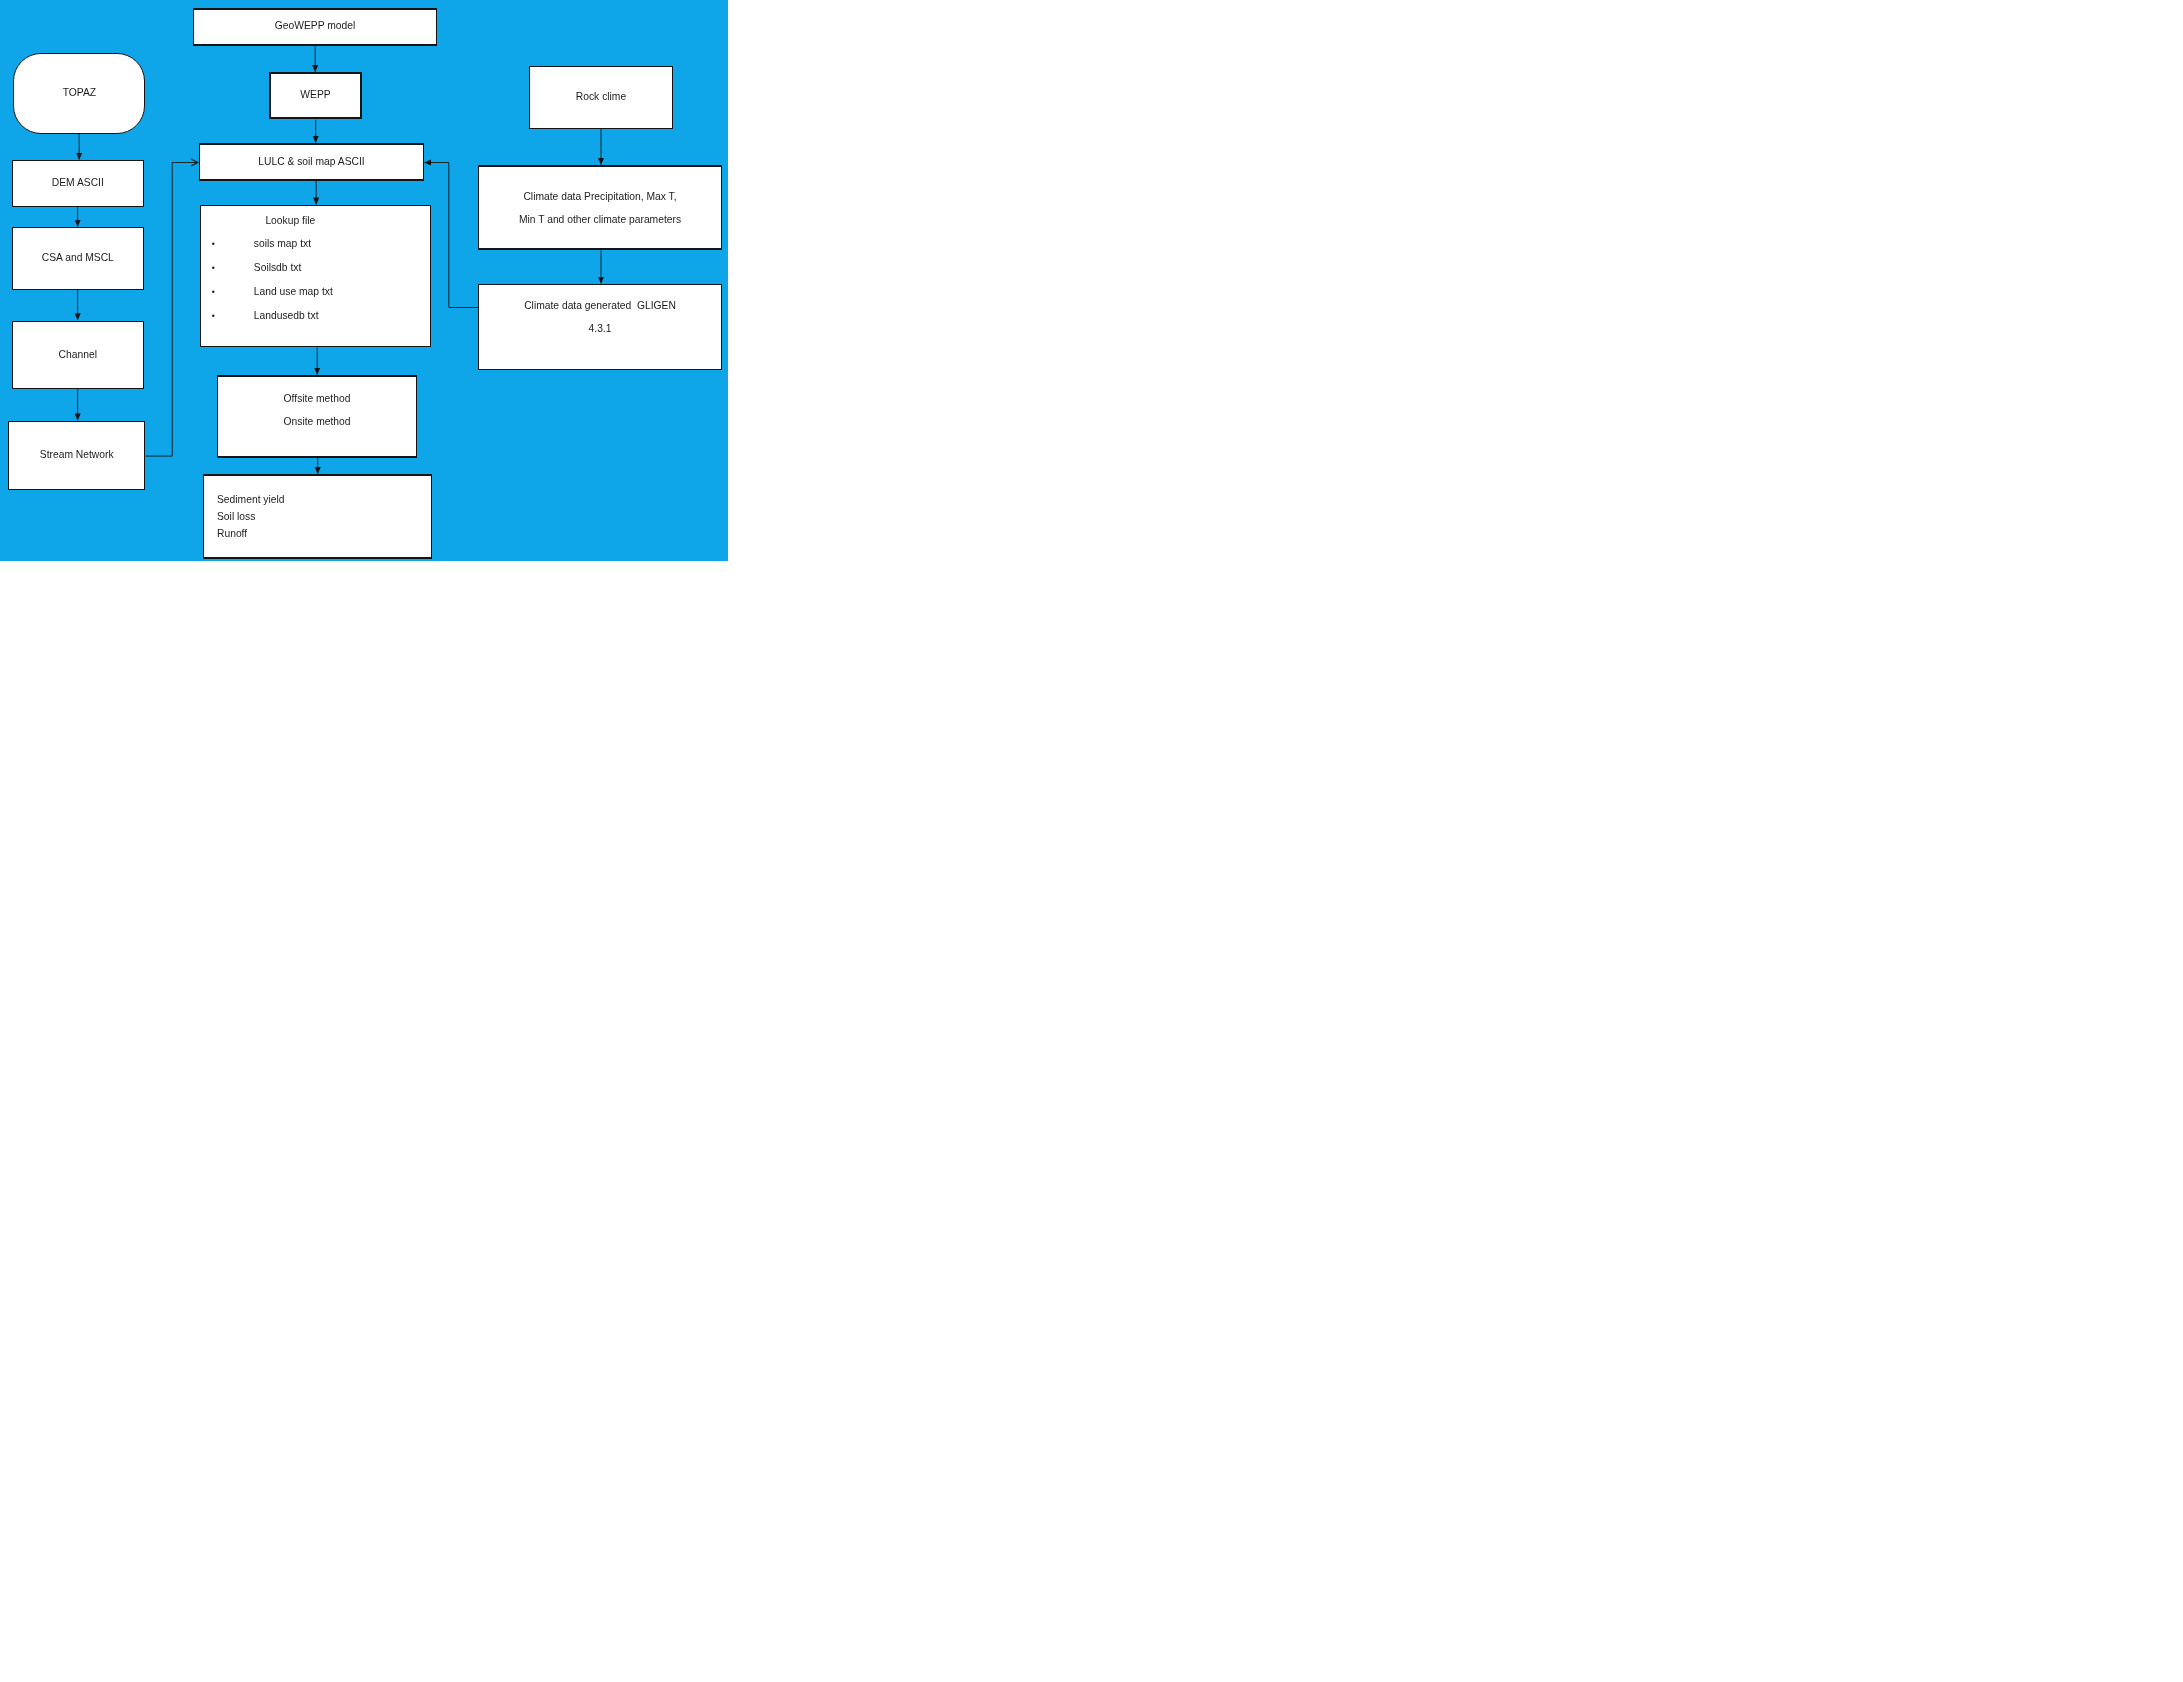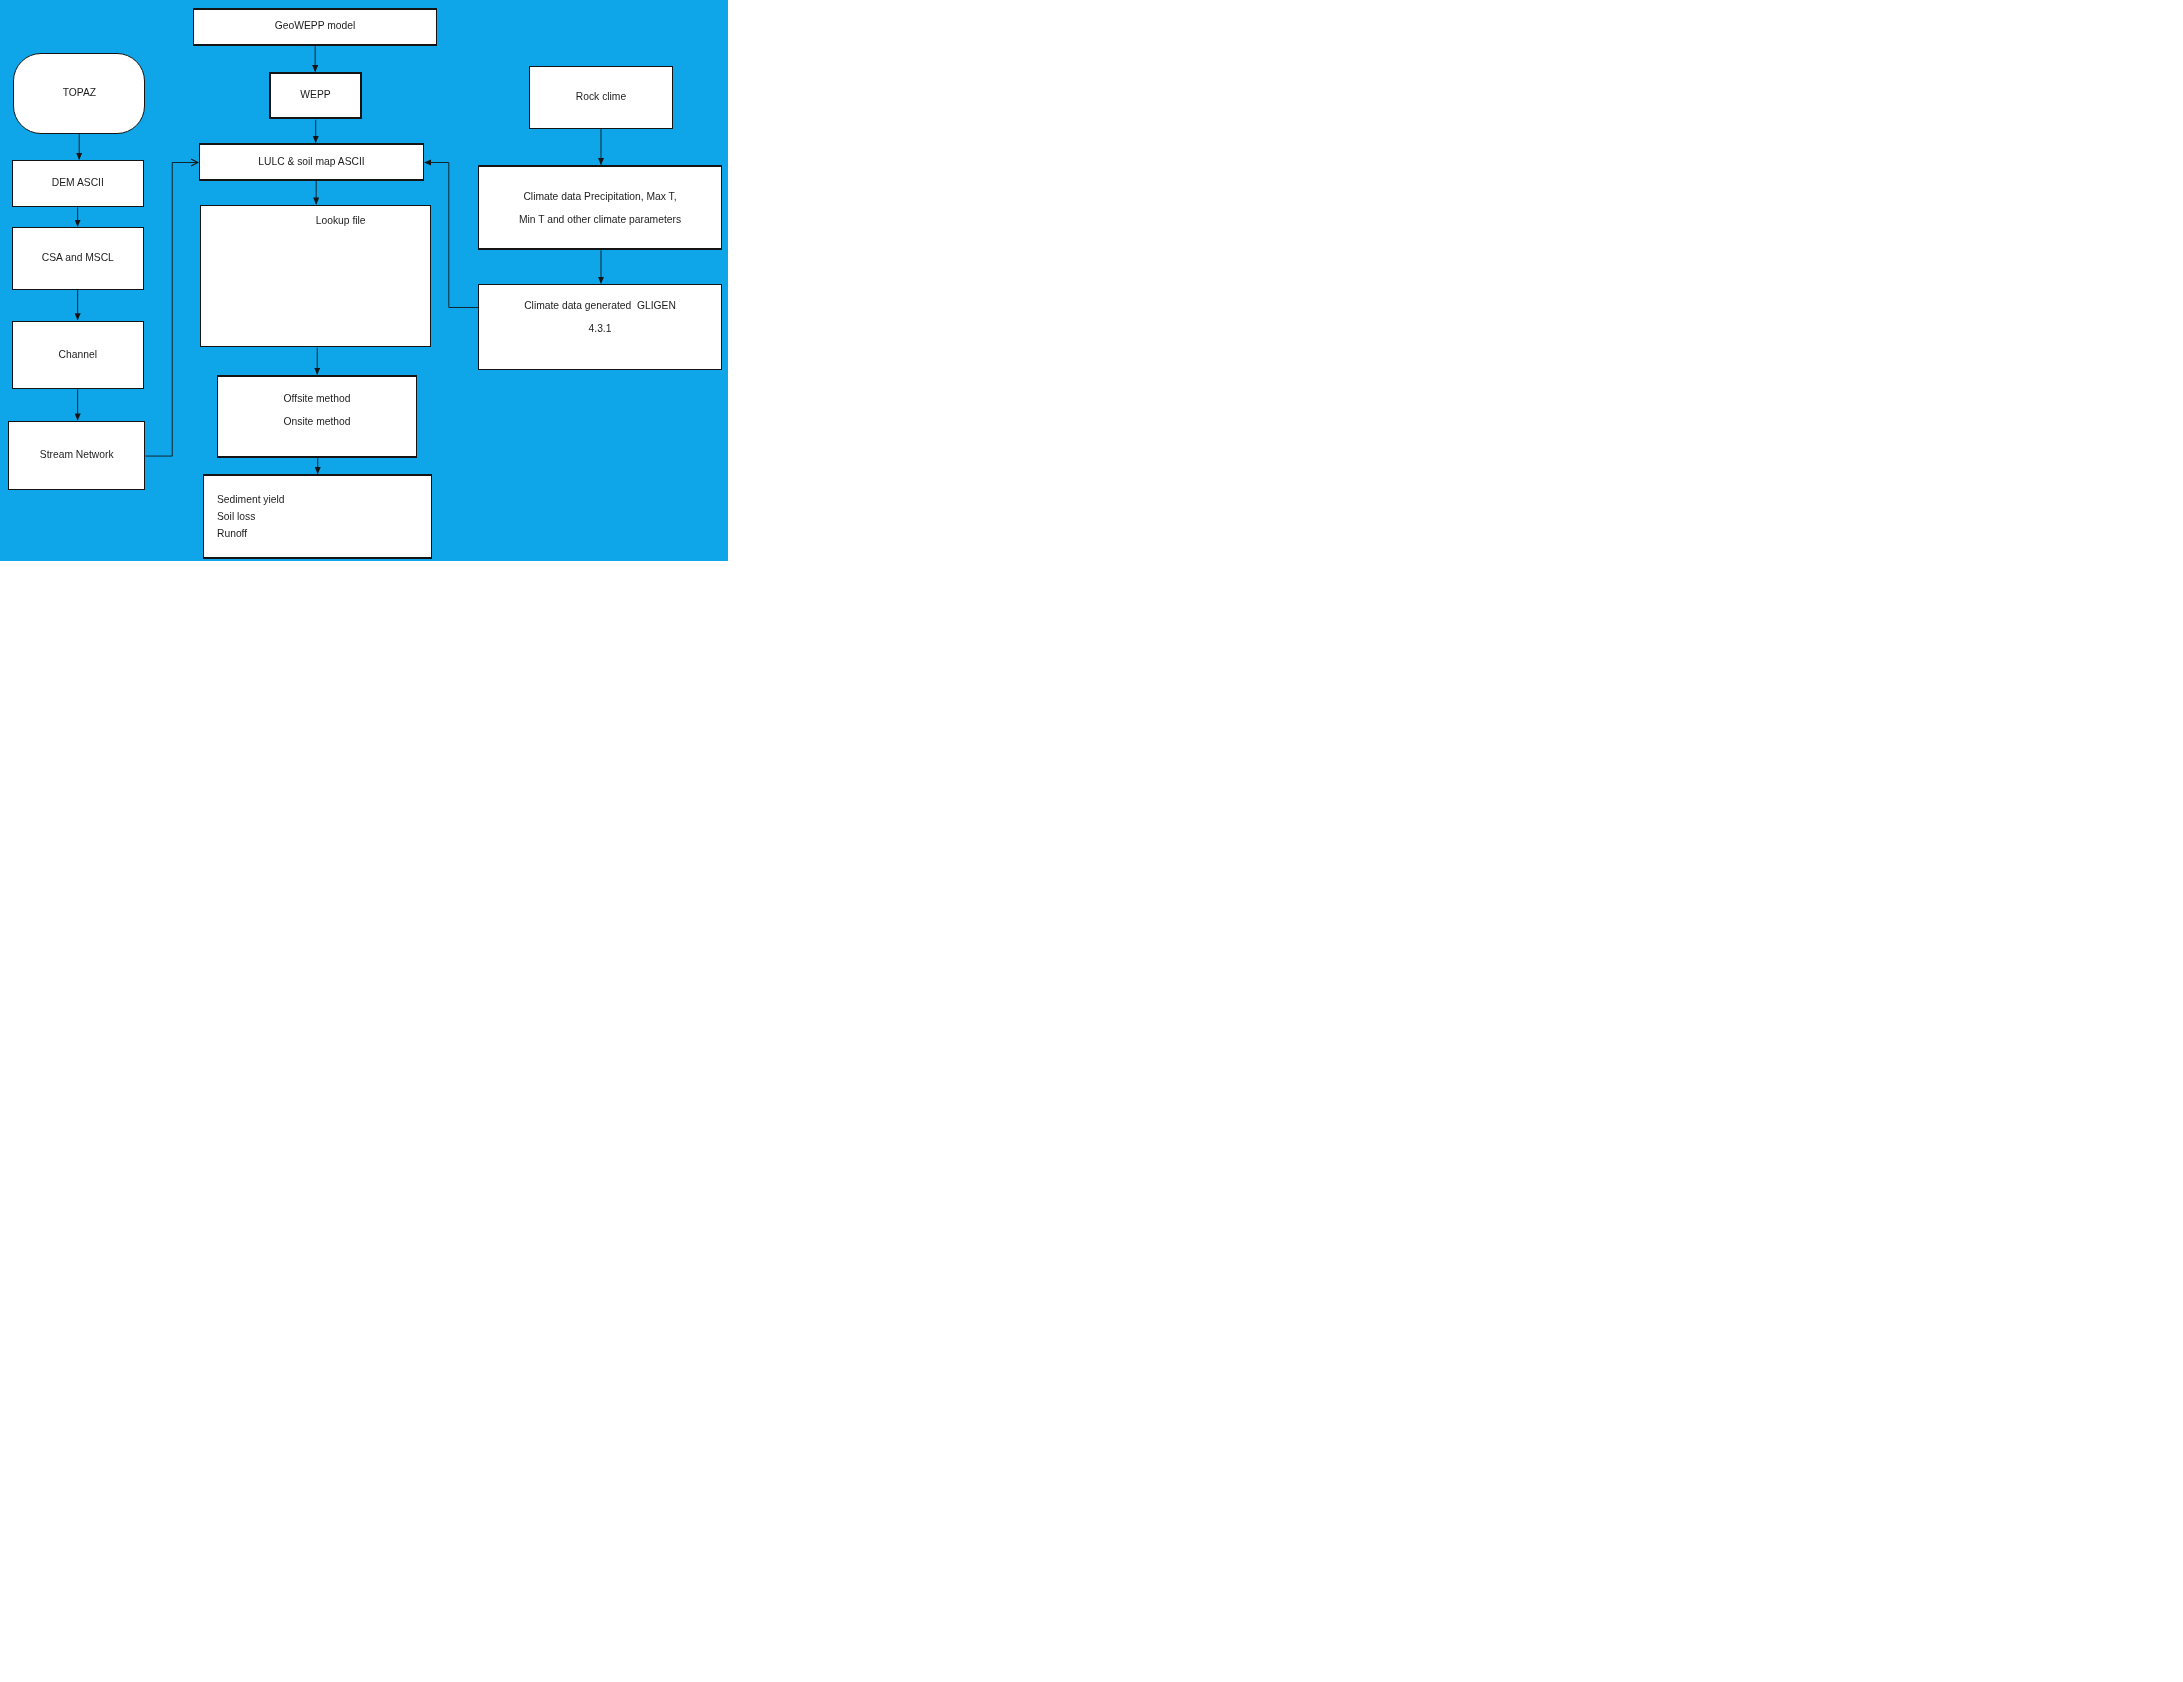--- a/index.html
+++ b/index.html
@@ -42,21 +42,21 @@
   .line { display: block; white-space: pre-wrap; }
   .loose .line { line-height: 23px; }
   .mid .line { line-height: 17px; }
   .left-text { align-items: flex-start; text-align: left; padding-left: 13px; }
   .pad-b26 { padding-bottom: 13.4px; }
   .pad-b40 { padding-bottom: 20.6px; }
 
   
   .lookup-box {
     justify-content: flex-start;
-    align-items: flex-end;
+    align-items: flex-start;
     text-align: left;
     padding-top: 8.2px;
   }
   .lookup-title {
     display: block;
     width: 78%;
     text-align: center;
     line-height: 13.4px;
     margin-bottom: 4.1px;
   }
@@ -114,20 +114,26 @@
   <div class="box b4" style="left:269px; top:72px; width:93px; height:47px;">
     <span class="line">WEPP</span>
   </div>
 
   <div class="box tb4" style="left:199px; top:143px; width:225px; height:38px;">
     <span class="line">LULC &amp; soil map ASCII</span>
   </div>
 
   <div class="box lookup-box" style="left:200px; top:205px; width:231px; height:142px;">
     <span class="lookup-title">Lookup file</span>
+    <ul class="lookup-list">
+      <li><span class="bullet">•</span><span>soils map txt</span></li>
+      <li><span class="bullet">•</span><span>Soilsdb txt</span></li>
+      <li><span class="bullet">•</span><span>Land use map txt</span></li>
+      <li><span class="bullet">•</span><span>Landusedb txt</span></li>
+    </ul>
   </div>
 
   <div class="box tb4 loose pad-b26" style="left:217px; top:375px; width:200px; height:83px;">
     <span class="line">Offsite method</span>
     <span class="line">Onsite method</span>
   </div>
 
   <div class="box tb4 mid left-text" style="left:203px; top:474px; width:229px; height:85px;">
     <span class="line">Sediment yield</span>
     <span class="line">Soil loss</span>

